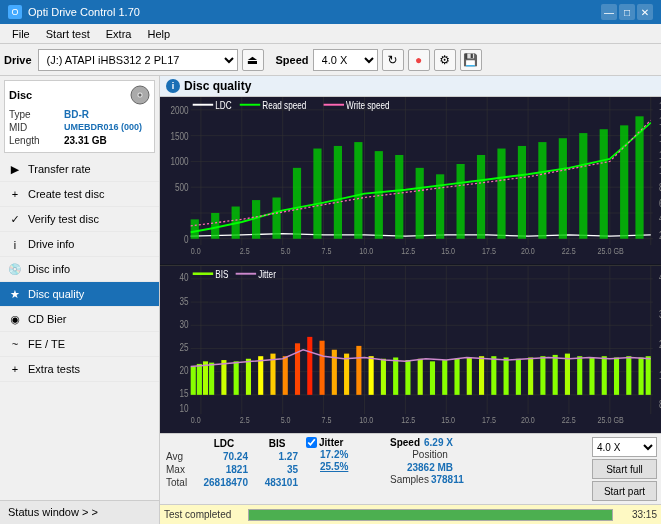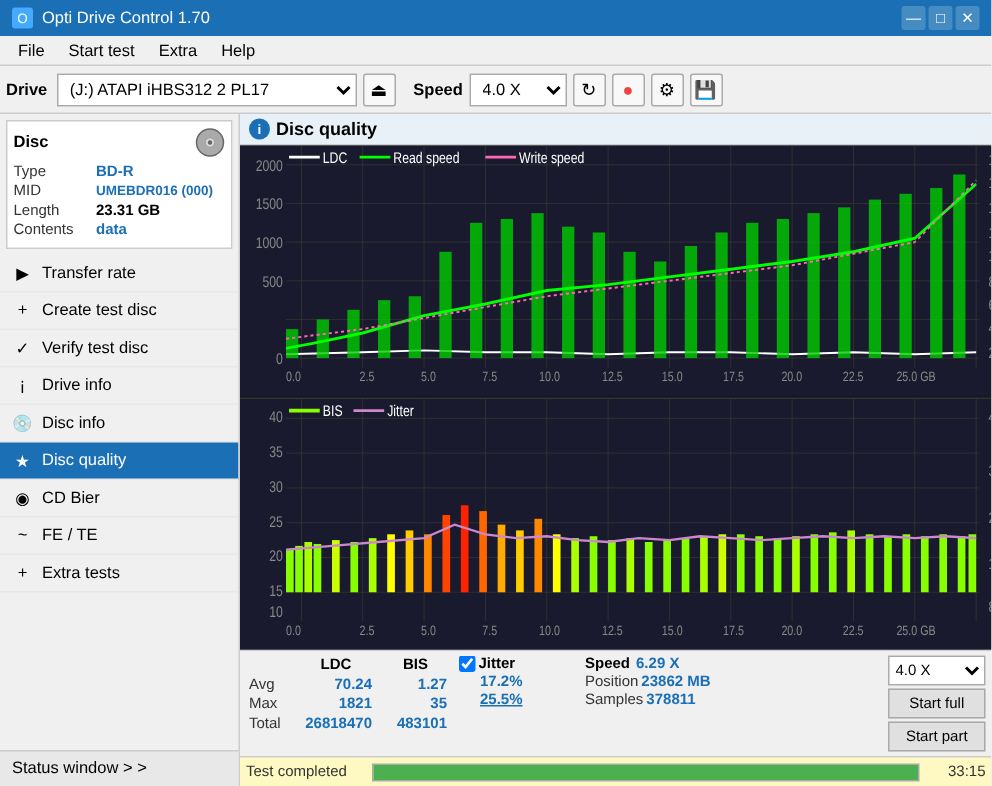--- a/index.html
+++ b/index.html
@@ -132,24 +132,20 @@
         <span class="disc-info-label">Type</span>
         <span class="disc-info-value">BD-R</span>
       </div>
       <div class="disc-info-row">
         <span class="disc-info-label">MID</span>
         <span class="disc-info-value" style="font-size:9px;">UMEBDR016 (000)</span>
       </div>
       <div class="disc-info-row">
         <span class="disc-info-label">Length</span>
         <span class="disc-info-value black">23.31 GB</span>
-      </div>
-      <div class="disc-info-row">
-        <span class="disc-info-label">Contents</span>
-        <span class="disc-info-value">data</span>
       </div>
     </div>
 
     <div class="sidebar-nav">
       <div class="sidebar-item">
         <span class="sidebar-item-icon">▶</span>
         <span class="sidebar-item-label">Transfer rate</span>
       </div>
       <div class="sidebar-item">
         <span class="sidebar-item-icon">+</span>
@@ -419,21 +415,21 @@
           </div>
           <div style="color:#1a6fb5; font-weight:bold; padding-left:14px;">17.2%</div>
           <div style="color:#1a6fb5; font-weight:bold; padding-left:14px;text-decoration:underline;">25.5%</div>
         </div>
 
         <div style="display:flex; flex-direction:column; gap:1px; min-width:80px;">
           <div style="font-weight:bold; display:flex; gap:4px;">
             <span>Speed</span>
             <span style="color:#1a6fb5; font-weight:bold;">6.29 X</span>
           </div>
-          <div style="display:flex; align-items:center; gap:2px;">
+          <div style="display:flex; align-items:center; gap:2px;flex-direction:column;">
             <span style="color:#333;">Position</span>
             <span style="color:#1a6fb5; font-weight:bold;">23862 MB</span>
           </div>
           <div style="display:flex; align-items:center; gap:2px;">
             <span style="color:#333;">Samples</span>
             <span style="color:#1a6fb5; font-weight:bold;">378811</span>
           </div>
         </div>
 
         <div style="display:flex; flex-direction:column; gap:2px; align-items:flex-end; margin-left:auto;">

